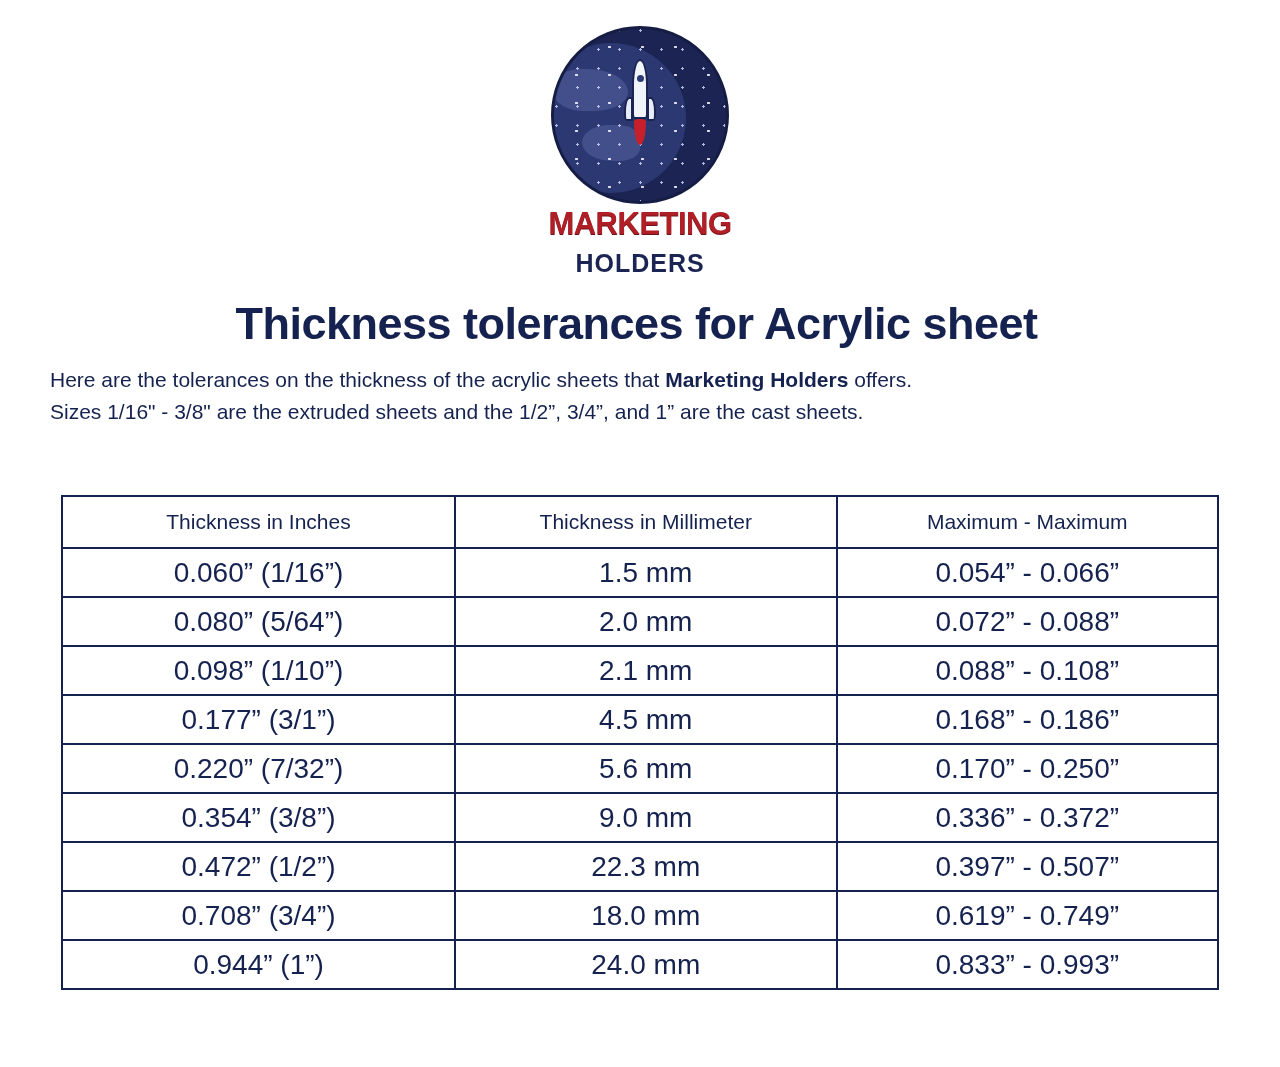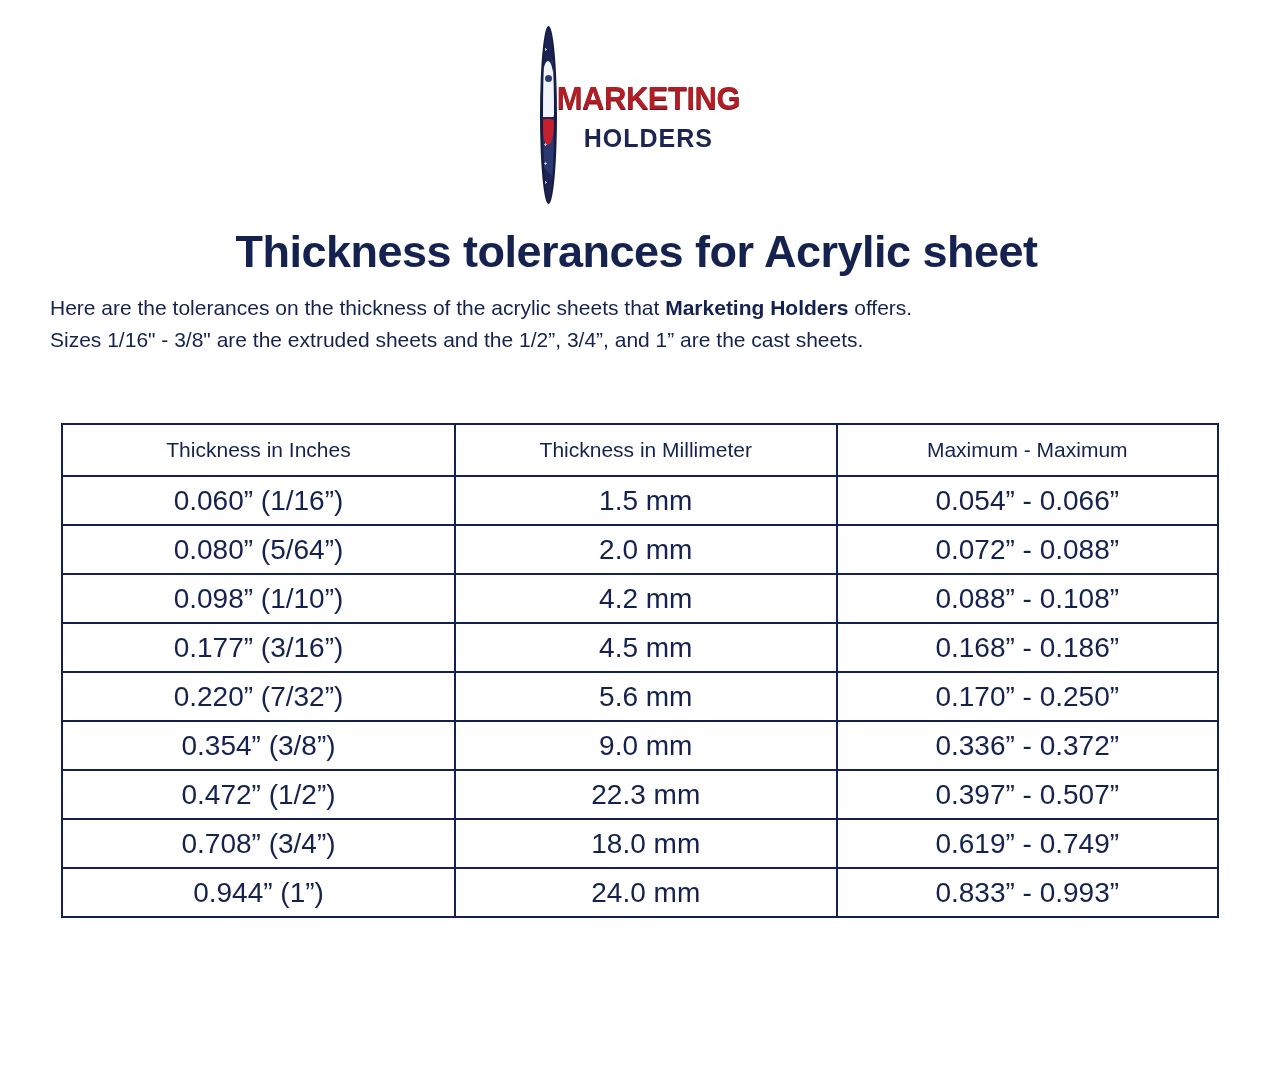--- a/index.html
+++ b/index.html
@@ -21,21 +21,21 @@
     display: flex;
     flex-direction: column;
     align-items: center;
   }
 
   
   .logo-block {
     margin-top: 26px;
     width: 200px;
     display: flex;
-    flex-direction: row;
+    flex-direction: column;
     align-items: center;
   }
   .logo-badge {
     width: 172px;
     height: 172px;
     border-radius: 50%;
     background: #1b2452;
     position: relative;
     overflow: hidden;
     border: 3px solid #161d45;
@@ -235,25 +235,25 @@
           <td>1.5 mm</td>
           <td>0.054” - 0.066”</td>
         </tr>
         <tr>
           <td>0.080” (5/64”)</td>
           <td>2.0 mm</td>
           <td>0.072” - 0.088”</td>
         </tr>
         <tr>
           <td>0.098” (1/10”)</td>
-          <td>4.2 mm</td>
+          <td>2.1 mm</td>
           <td>0.088” - 0.108”</td>
         </tr>
         <tr>
-          <td>0.177” (3/16”)</td>
+          <td>0.177” (3/1”)</td>
           <td>4.5 mm</td>
           <td>0.168” - 0.186”</td>
         </tr>
         <tr>
           <td>0.220” (7/32”)</td>
           <td>5.6 mm</td>
           <td>0.170” - 0.250”</td>
         </tr>
         <tr>
           <td>0.354” (3/8”)</td>

